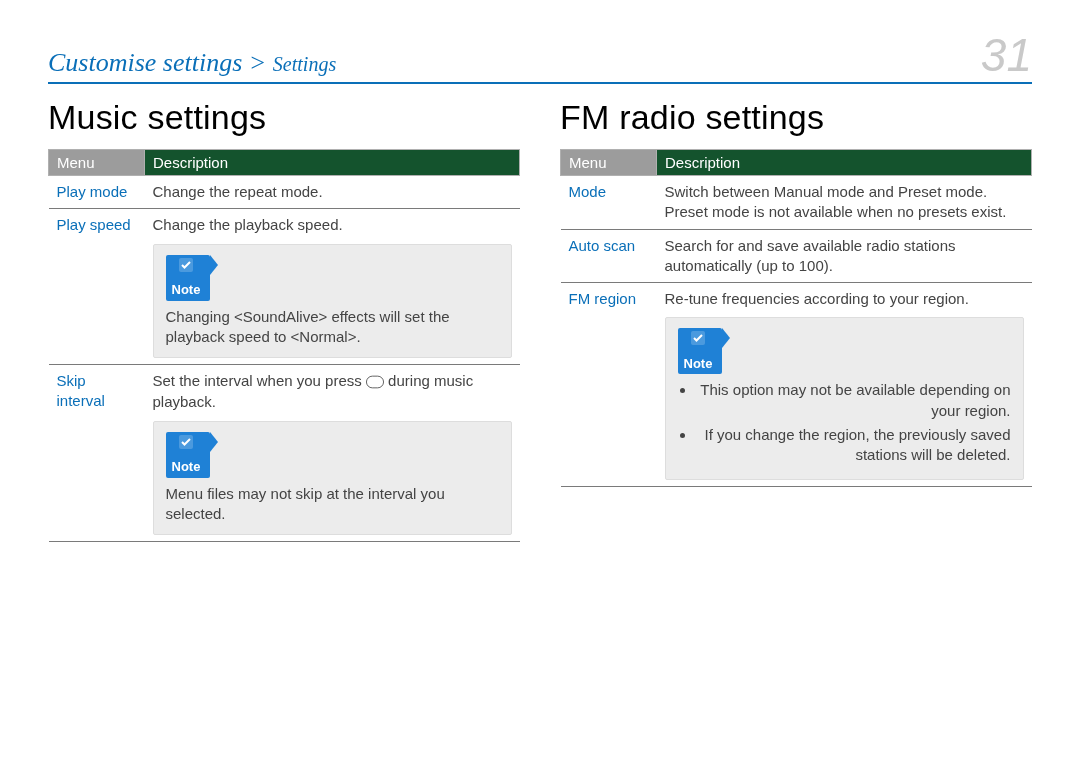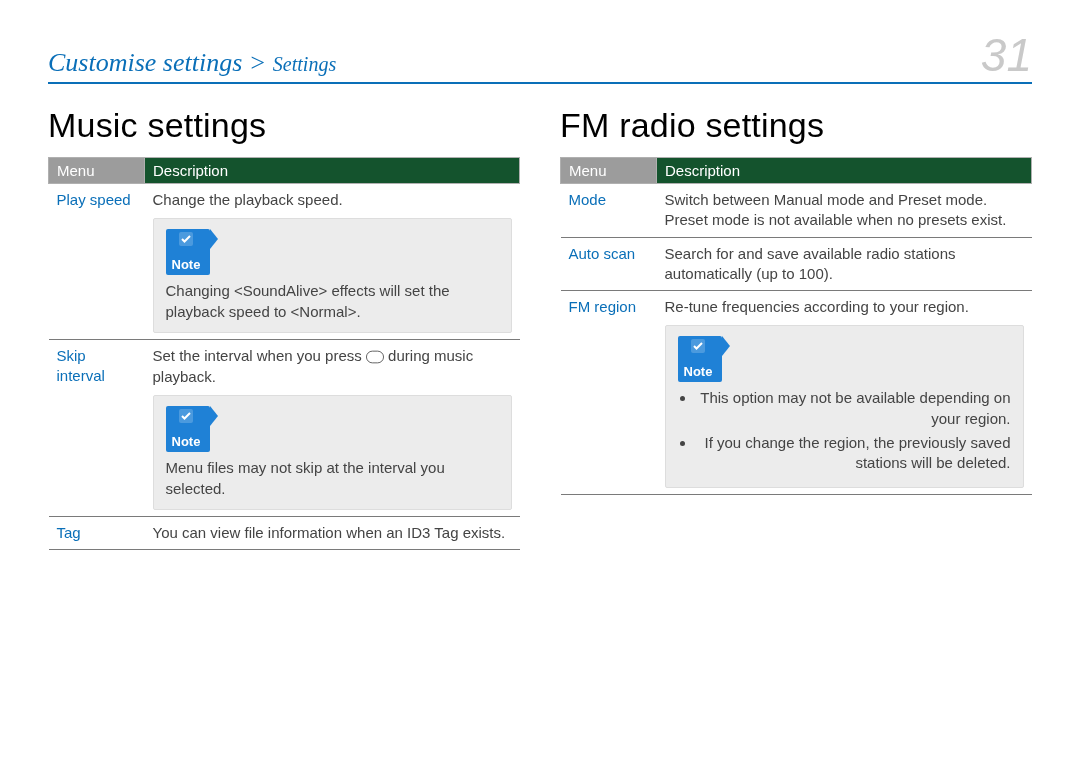--- a/index.html
+++ b/index.html
@@ -1,18 +1,18 @@
 <!DOCTYPE html>
 <html><head>
 <meta charset="utf-8">
 <style>
   * { box-sizing: border-box; margin: 0; padding: 0; }
   html, body { width: 1080px; height: 762px; background: #fff; font-family: Arial, Helvetica, sans-serif; color: #3a3a3a; }
   .page { position: relative; width: 1080px; height: 762px; padding: 32px 48px 0 48px; }
-  .breadcrumb-row { display: flex; justify-content: space-between; align-items: flex-end; border-bottom: 2px solid #0a6fb8; padding-bottom: 4px; margin-bottom: 18px; }
+  .breadcrumb-row { display: flex; justify-content: space-between; align-items: flex-end; border-bottom: 2px solid #0a6fb8; padding-bottom: 4px; margin-bottom: 10px; }
   .breadcrumb { font-family: Georgia, 'Times New Roman', serif; color: #0a6fb8; font-size: 26px; font-style: italic; font-weight: 500; }
   .breadcrumb .sub { font-size: 20px; }
   .page-num { font-family: Arial, sans-serif; font-style: italic; font-weight: 300; font-size: 46px; color: #c9c9c9; line-height: 1; }
   .cols { display: flex; gap: 40px; }
   .col { flex: 1 1 0; min-width: 0; }
   h1.section { font-family: Arial, sans-serif; font-size: 34px; font-weight: 400; color: #000000; margin: 4px 0 12px 0; letter-spacing: 0.2px; }
   table.settings { width: 100%; border-collapse: collapse; font-size: 15px; }
   table.settings th { background: #14532d; color: #fff; text-align: left; font-weight: 400; padding: 4px 8px; border: 1px solid #b0b0b0; }
   table.settings th.menu { width: 96px; background: #9c9c9c; }
   table.settings td { border-bottom: 1px solid #7a7a7a; padding: 6px 8px; vertical-align: top; color: #444; line-height: 1.35; }
@@ -49,20 +49,24 @@
 
       <table class="settings">
         <thead>
           <tr>
             <th class="menu">Menu</th>
             <th>Description</th>
           </tr>
         </thead>
         <tbody>
           <tr>
+            <td class="menu-cell">Play mode</td>
+            <td>Change the repeat mode.</td>
+          </tr>
+          <tr>
             <td class="menu-cell">Play speed</td>
             <td>
               <div class="desc-block">
                 <div>Change the playback speed.</div>
                 <div class="note">
                   <span class="note-badge">
                     <span>
                       <svg viewBox="0 0 16 16">
                           <rect x="1" y="1" width="14" height="14" rx="2" fill="#fff" opacity="0.2"></rect>
                           <path d="M4 8 l2.5 2.5 L12 5" stroke="#fff" stroke-width="2" fill="none"></path>
@@ -91,24 +95,20 @@
                           <rect x="1" y="1" width="14" height="14" rx="2" fill="#fff" opacity="0.2"></rect>
                           <path d="M4 8 l2.5 2.5 L12 5" stroke="#fff" stroke-width="2" fill="none"></path>
                         </svg>
                     </span>
                     <span>Note</span>
                   </span>
                   <div>Menu files may not skip at the interval you selected.</div>
                 </div>
               </div>
             </td>
-          </tr>
-          <tr>
-            <td class="menu-cell">Tag</td>
-            <td>You can view file information when an ID3 Tag exists.</td>
           </tr>
         </tbody>
       </table>
     </div>
 
     <div class="col">
       <h1 class="section">FM radio settings</h1>
 
       <table class="settings">
         <thead>

